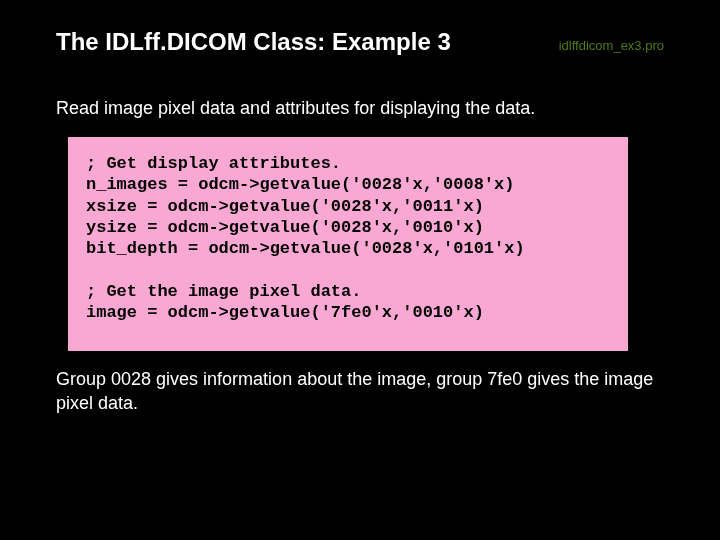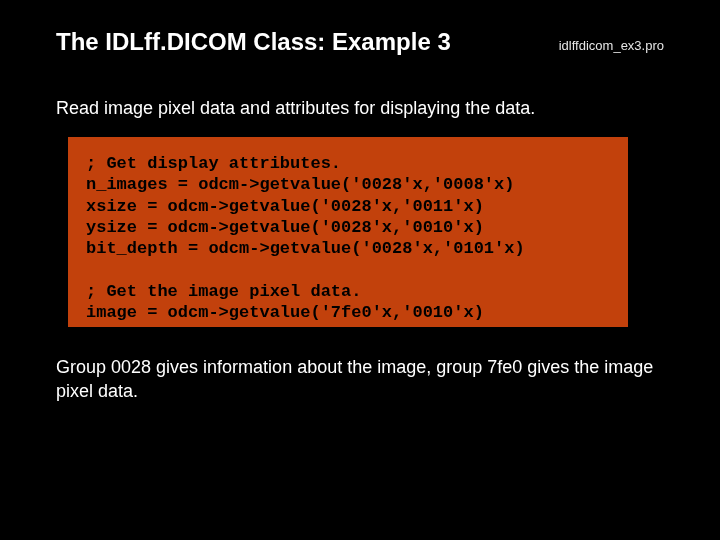--- a/index.html
+++ b/index.html
@@ -24,45 +24,45 @@
     align-items: baseline;
     justify-content: space-between;
   }
   .title {
     font-size: 24px;
     font-weight: bold;
     color: #fff;
   }
   .filename {
     font-size: 13px;
-    color: #e5e5e5;
+    color: #4d7c0f;
     padding-right: 8px;
     text-align: center;
   }
   .intro {
     margin-top: 42px;
     font-size: 18px;
     color: #fff;
   }
   .code-box {
-    background: #c2410c;
+    background: #f9a8d4;
     color: #000;
     margin-top: 18px;
     margin-left: 12px;
     width: 560px;
-    padding: 16px 18px 4px 18px;
+    padding: 16px 18px 28px 18px;
     font-family: "Courier New", Courier, monospace;
     font-size: 17px;
     font-weight: bold;
     line-height: 1.25;
     white-space: pre;
     box-sizing: border-box;
   }
   .outro {
-    margin-top: 28px;
+    margin-top: 16px;
     font-size: 18px;
     color: #fff;
     line-height: 1.35;
     max-width: 600px;
   }
 </style>
 </head>
 <body>
 
 <div class="slide">

